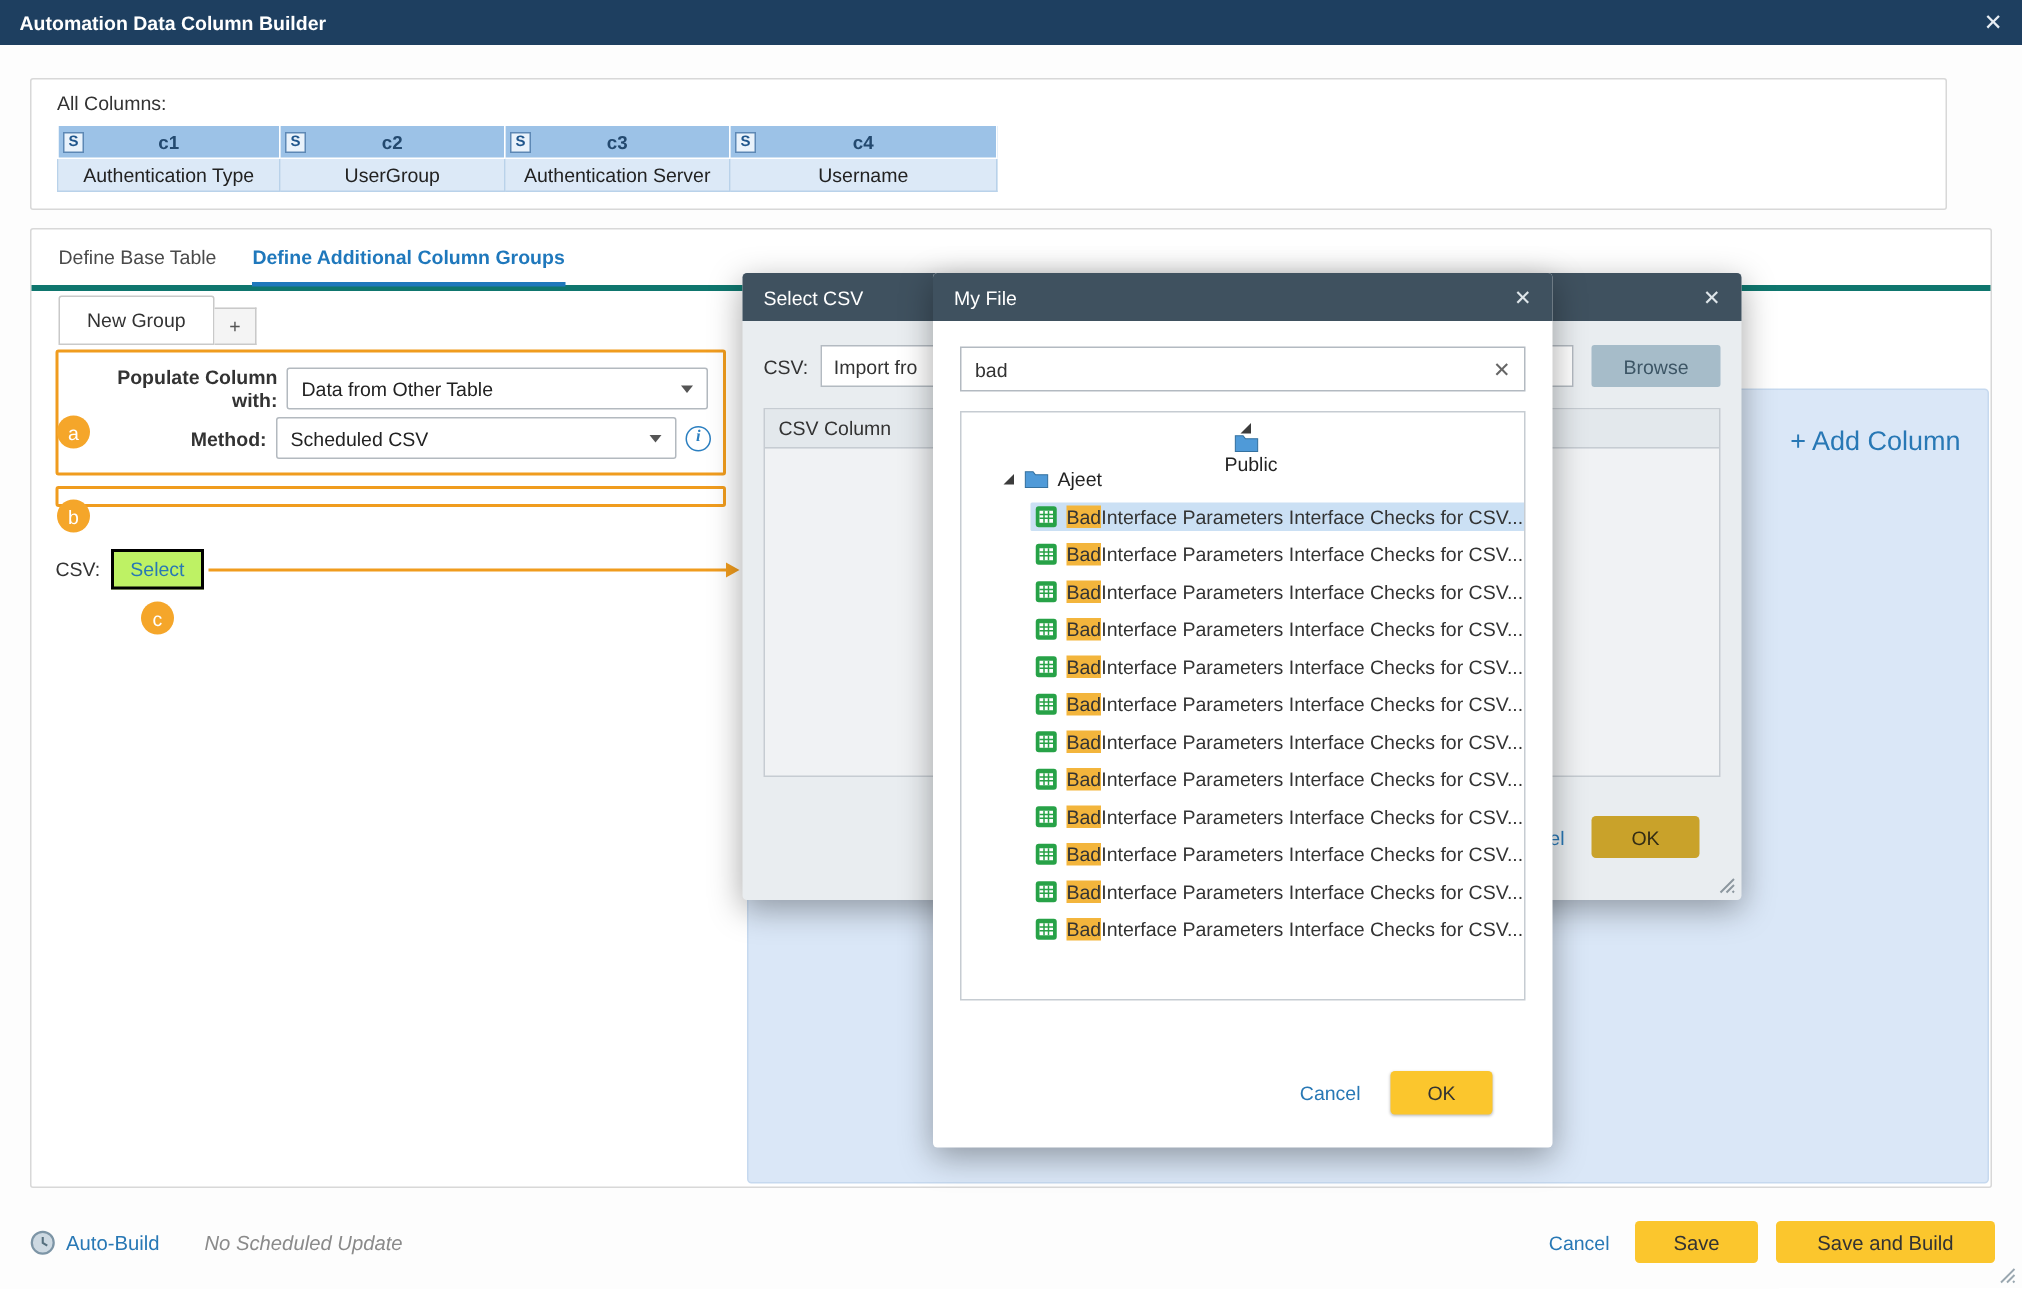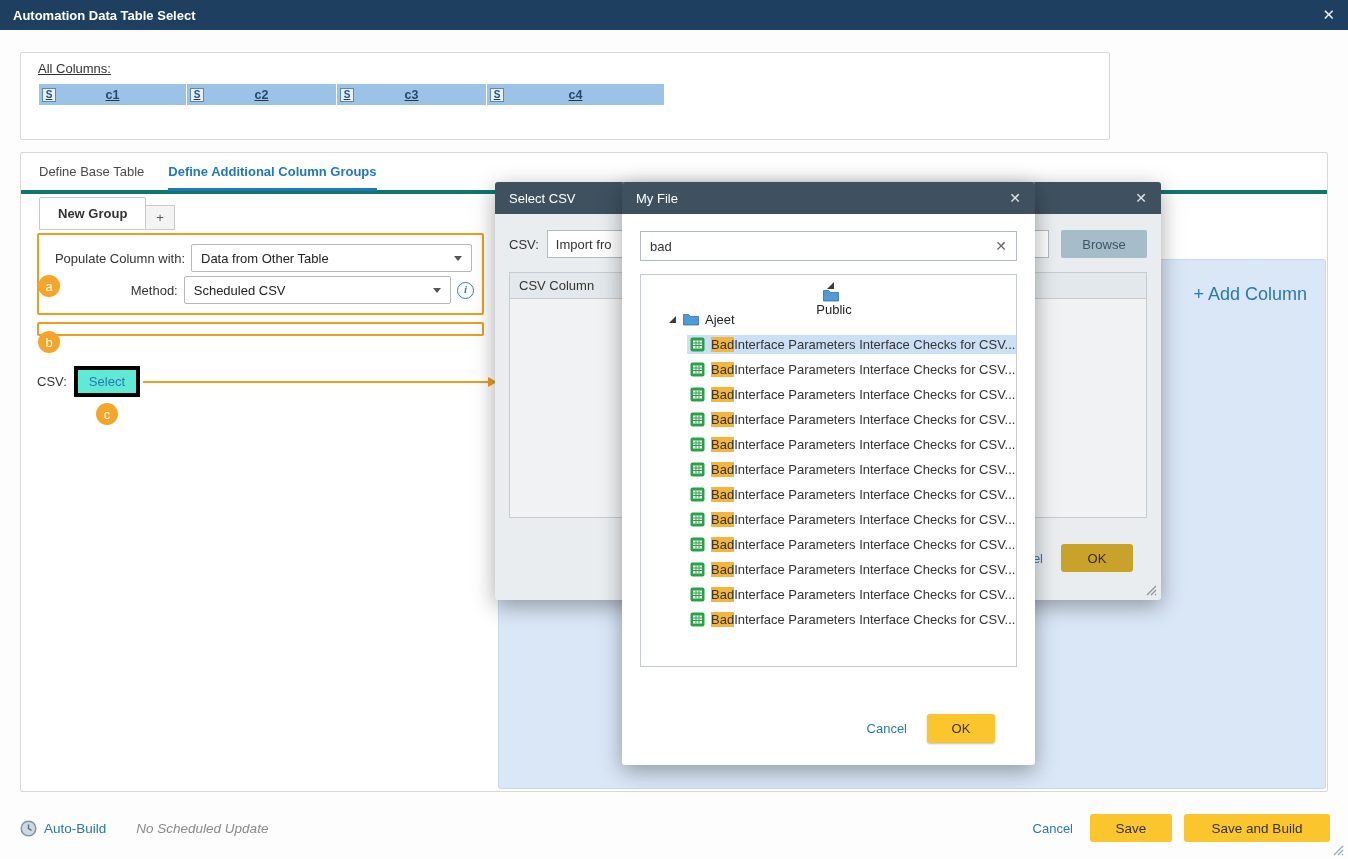--- a/index.html
+++ b/index.html
@@ -6,52 +6,52 @@
   html,body { width:1348px; height:859px; }
   body { font-family:"Liberation Sans","DejaVu Sans",sans-serif; font-size:13px; color:#333; background:#fff; }
   .root { position:relative; width:1348px; height:859px; background:#fdfdfd; overflow:hidden; }
 
   
   .titlebar { position:absolute; left:0; top:0; right:0; height:30px; background:#1e3f60; color:#fff; display:flex; align-items:center; padding:0 13px; }
   .titlebar .t { font-size:13px; font-weight:bold; }
   .titlebar .close { margin-left:auto; font-size:15px; color:#e8eef4; cursor:pointer; }
 
   
-  .all-columns { position:absolute; left:20px; top:52px; width:1090px; height:88px; background:#fff; border:1px solid #d8d8d8; border-radius:2px; padding:8px 17px;text-decoration:underline; }
+  .all-columns { position:absolute; left:20px; top:52px; width:1278px; height:88px; background:#fff; border:1px solid #d8d8d8; border-radius:2px; padding:8px 17px; }
   table.cols { border-collapse:collapse; margin-top:7px; }
   table.cols th { background:#9cc2e7; border:1px solid #fff; height:22px; padding:0 3px; font-weight:normal; font-size:12.5px; color:#1e3b58; }
   .hwrap { display:flex; align-items:center; }
   .sbadge { width:14px; height:14px; background:#e9f2fb; border:1px solid #5d88b5; color:#20568c; font-size:10px; line-height:12px; text-align:center; font-weight:bold; flex:none; }
   .cid { flex:1; text-align:center; padding-right:14px; font-weight:bold; color:#23496f; }
   table.cols td { background:#dce9f7; border:1px solid #b9d2ea; height:22px; text-align:center; font-size:13px; color:#222; }
 
   
   .main-panel { position:absolute; left:20px; top:152px; width:1308px; height:640px; background:#fff; border:1px solid #d8d8d8; border-radius:2px; }
   .tabs { display:flex; gap:24px; padding:11px 18px 0; border-bottom:4px solid #0f766e; }
   .tab { padding-bottom:9px; font-size:13px; color:#4a4a4a; cursor:pointer; }
   .tab.active { color:#1f78bc; font-weight:bold; border-bottom:3px solid #1f78bc; margin-bottom:-1px; }
 
   .group-tabs { position:absolute; left:18px; top:44px; display:flex; align-items:flex-end; }
-  .gtab { background:#fff; border:1px solid #c9c9c9; border-radius:2px 2px 0 0; padding:8px 18px; font-weight:bold; color:#333; }
+  .gtab { background:#fff; border:1px solid #c9c9c9; border-radius:2px 2px 0 0; padding:8px 18px; font-weight:normal; color:#333; }
   .gtab-add { background:#f4f4f4; border:1px solid #c9c9c9; border-left:none; padding:4px 10px; color:#555; cursor:pointer; }
 
   .form-area { position:absolute; left:16px; top:80px; width:452px; }
   .obox { border:2px solid #f09c1e; border-radius:2px; position:relative; padding:5px 8px; width:447px; background:#fff; }
   .obox.b { margin-top:7px; }
   .frow { display:flex; align-items:center; margin:4px 0; }
-  .frow label { width:138px; text-align:right; margin-right:6px; color:#333; }
+  .frow label { width:138px; text-align:right; margin-right:6px; color:#333;font-weight:bold; }
   .control { width:281px; height:28px; border:1px solid #b3b9bf; background:#fff; border-radius:2px; display:flex; align-items:center; padding:0 9px; color:#222; font:inherit;justify-content:center; }
   .chev { margin-left:auto; width:0; height:0; border-left:4.5px solid transparent; border-right:4.5px solid transparent; border-top:5px solid #555; }
   .info-icon { width:17px; height:17px; border:1.5px solid #2b7fc0; border-radius:50%; color:#2b7fc0; font-size:11px; font-style:italic; font-weight:bold; text-align:center; line-height:13.5px; margin-left:6px; font-family:"Liberation Serif",serif; flex:none; }
   .ocircle { position:absolute; width:22px; height:22px; background:#f5a62a; border-radius:50%; color:#fff; font-size:13px; display:flex; align-items:center; justify-content:center; }
   .oc-a { left:-1px; bottom:16px; }
   .oc-b { left:-1px; top:7px; }
 
   .csv-row { position:absolute; left:16px; top:213px; display:flex; align-items:center; }
-  .select-wrap { border:4px solid #000000; padding:4px 11px; margin-left:7px; position:relative; background:#5eead4; }
+  .select-wrap { border:2px solid #000000; padding:4px 11px; margin-left:7px; position:relative; background:#bef264; }
   .link { color:#2878b5; text-decoration:none; cursor:pointer; }
   .oc-c { left:50%; transform:translateX(-50%); top:33px; }
   .oarrow { display:flex; align-items:center; margin-left:3px; }
   .oarrow .shaft { width:345px; height:2px; background:#f09c1e; }
   .oarrow .head { width:0; height:0; border-left:9px solid #f09c1e; border-top:5px solid transparent; border-bottom:5px solid transparent; }
 
   .columns-panel { position:absolute; left:477px; top:106px; right:1px; bottom:2px; background:#dae7f7; border:1px solid #c6d9ef; border-radius:3px; }
   .add-column { position:absolute; top:24px; right:18px; color:#2878b5; cursor:pointer; font-size:18px; }
 
   
@@ -101,21 +101,21 @@
   .hl { background:#f3b53c; }
   .mf-footer { display:flex; justify-content:flex-end; align-items:center; gap:20px; padding:0 22px 22px; margin-top:auto; }
   .mf-ok { width:68px; height:29px; background:#fbc62d; border:none; border-radius:3px; font:inherit; color:#333; box-shadow:0 1px 2px rgba(0,0,0,.25); cursor:pointer; }
 </style>
 </head>
 <body>
 
 <div class="root">
 
   <div class="titlebar">
-    <span class="t">Automation Data Table Select</span>
+    <span class="t">Automation Data Column Builder</span>
     <span class="close">✕</span>
   </div>
 
   <div class="all-columns">
     <span>All Columns:</span>
     <table class="cols">
       <colgroup>
           <col style="width:148px">
           <col style="width:150px">
           <col style="width:150px">
@@ -141,20 +141,26 @@
                 <span class="cid">c3</span>
               </span>
             </th>
         <th>
               <span class="hwrap">
                 <span class="sbadge">S</span>
                 <span class="cid">c4</span>
               </span>
             </th>
       </tr>
+      <tr>
+        <td>Authentication Type</td>
+        <td>UserGroup</td>
+        <td>Authentication Server</td>
+        <td>Username</td>
+      </tr>
     </tbody>
       </table>
   </div>
 
   <div class="main-panel">
     <div class="tabs">
       <span class="tab">Define Base Table</span>
       <span class="tab active">Define Additional Column Groups</span>
     </div>
 

